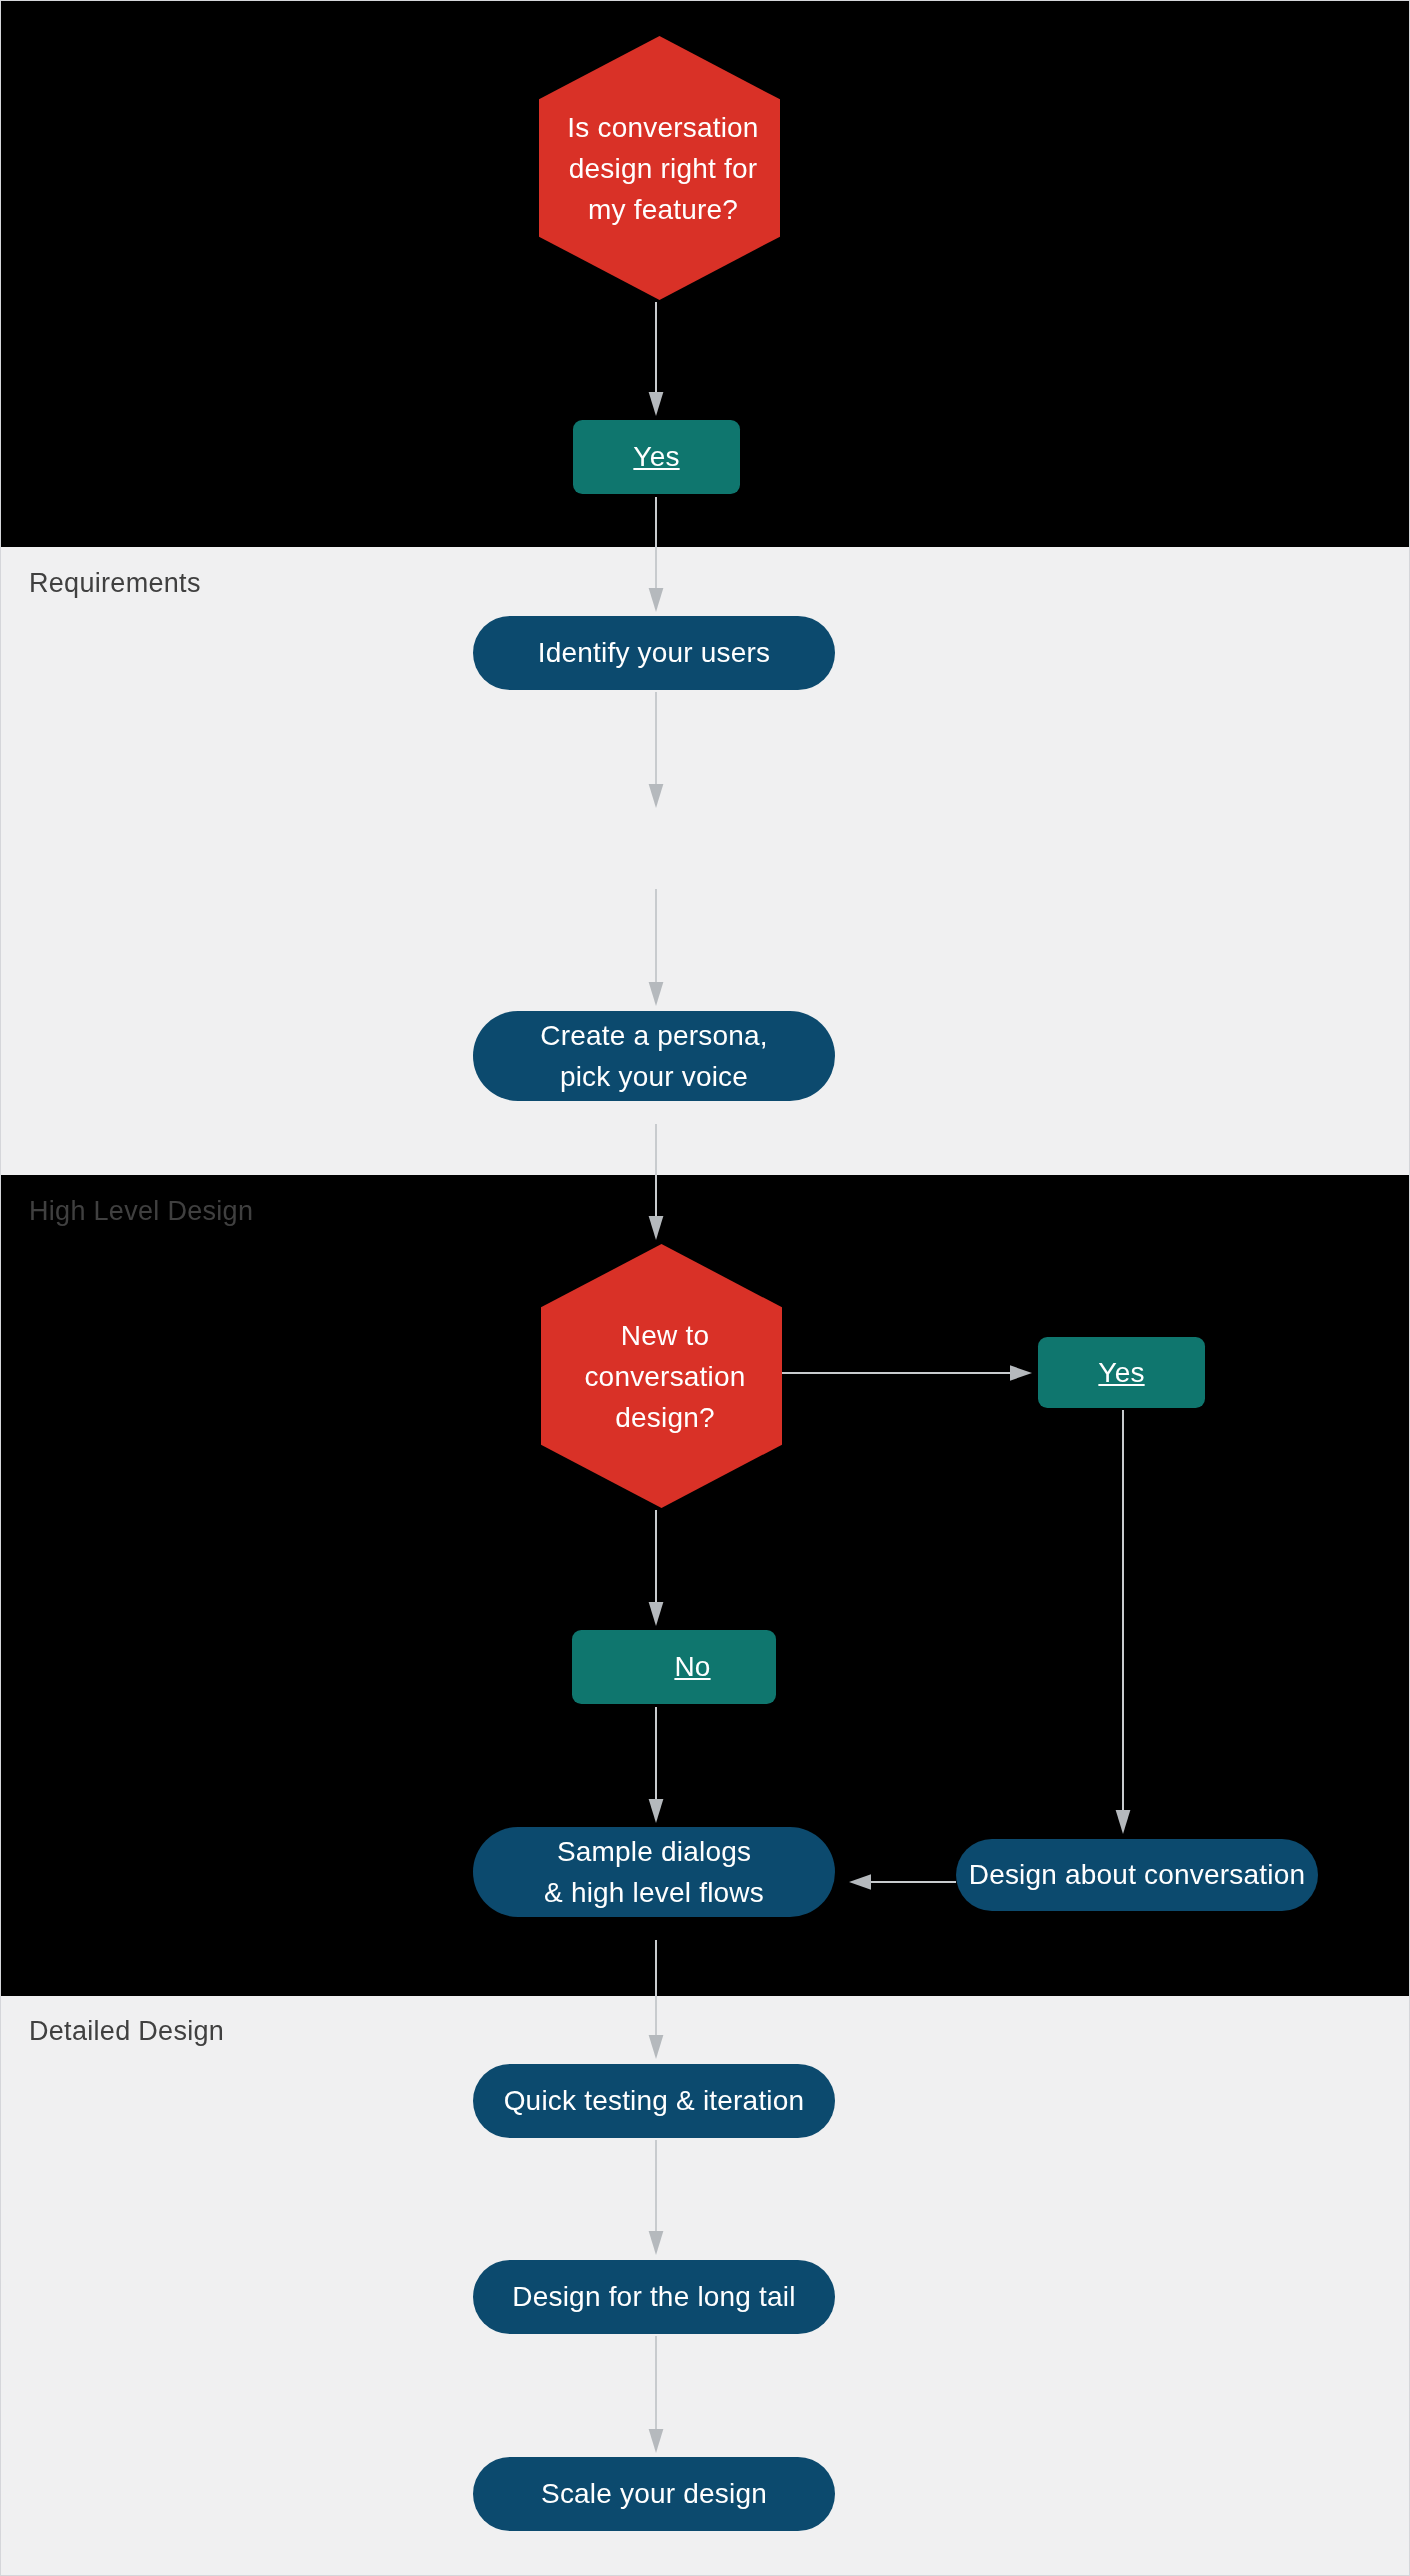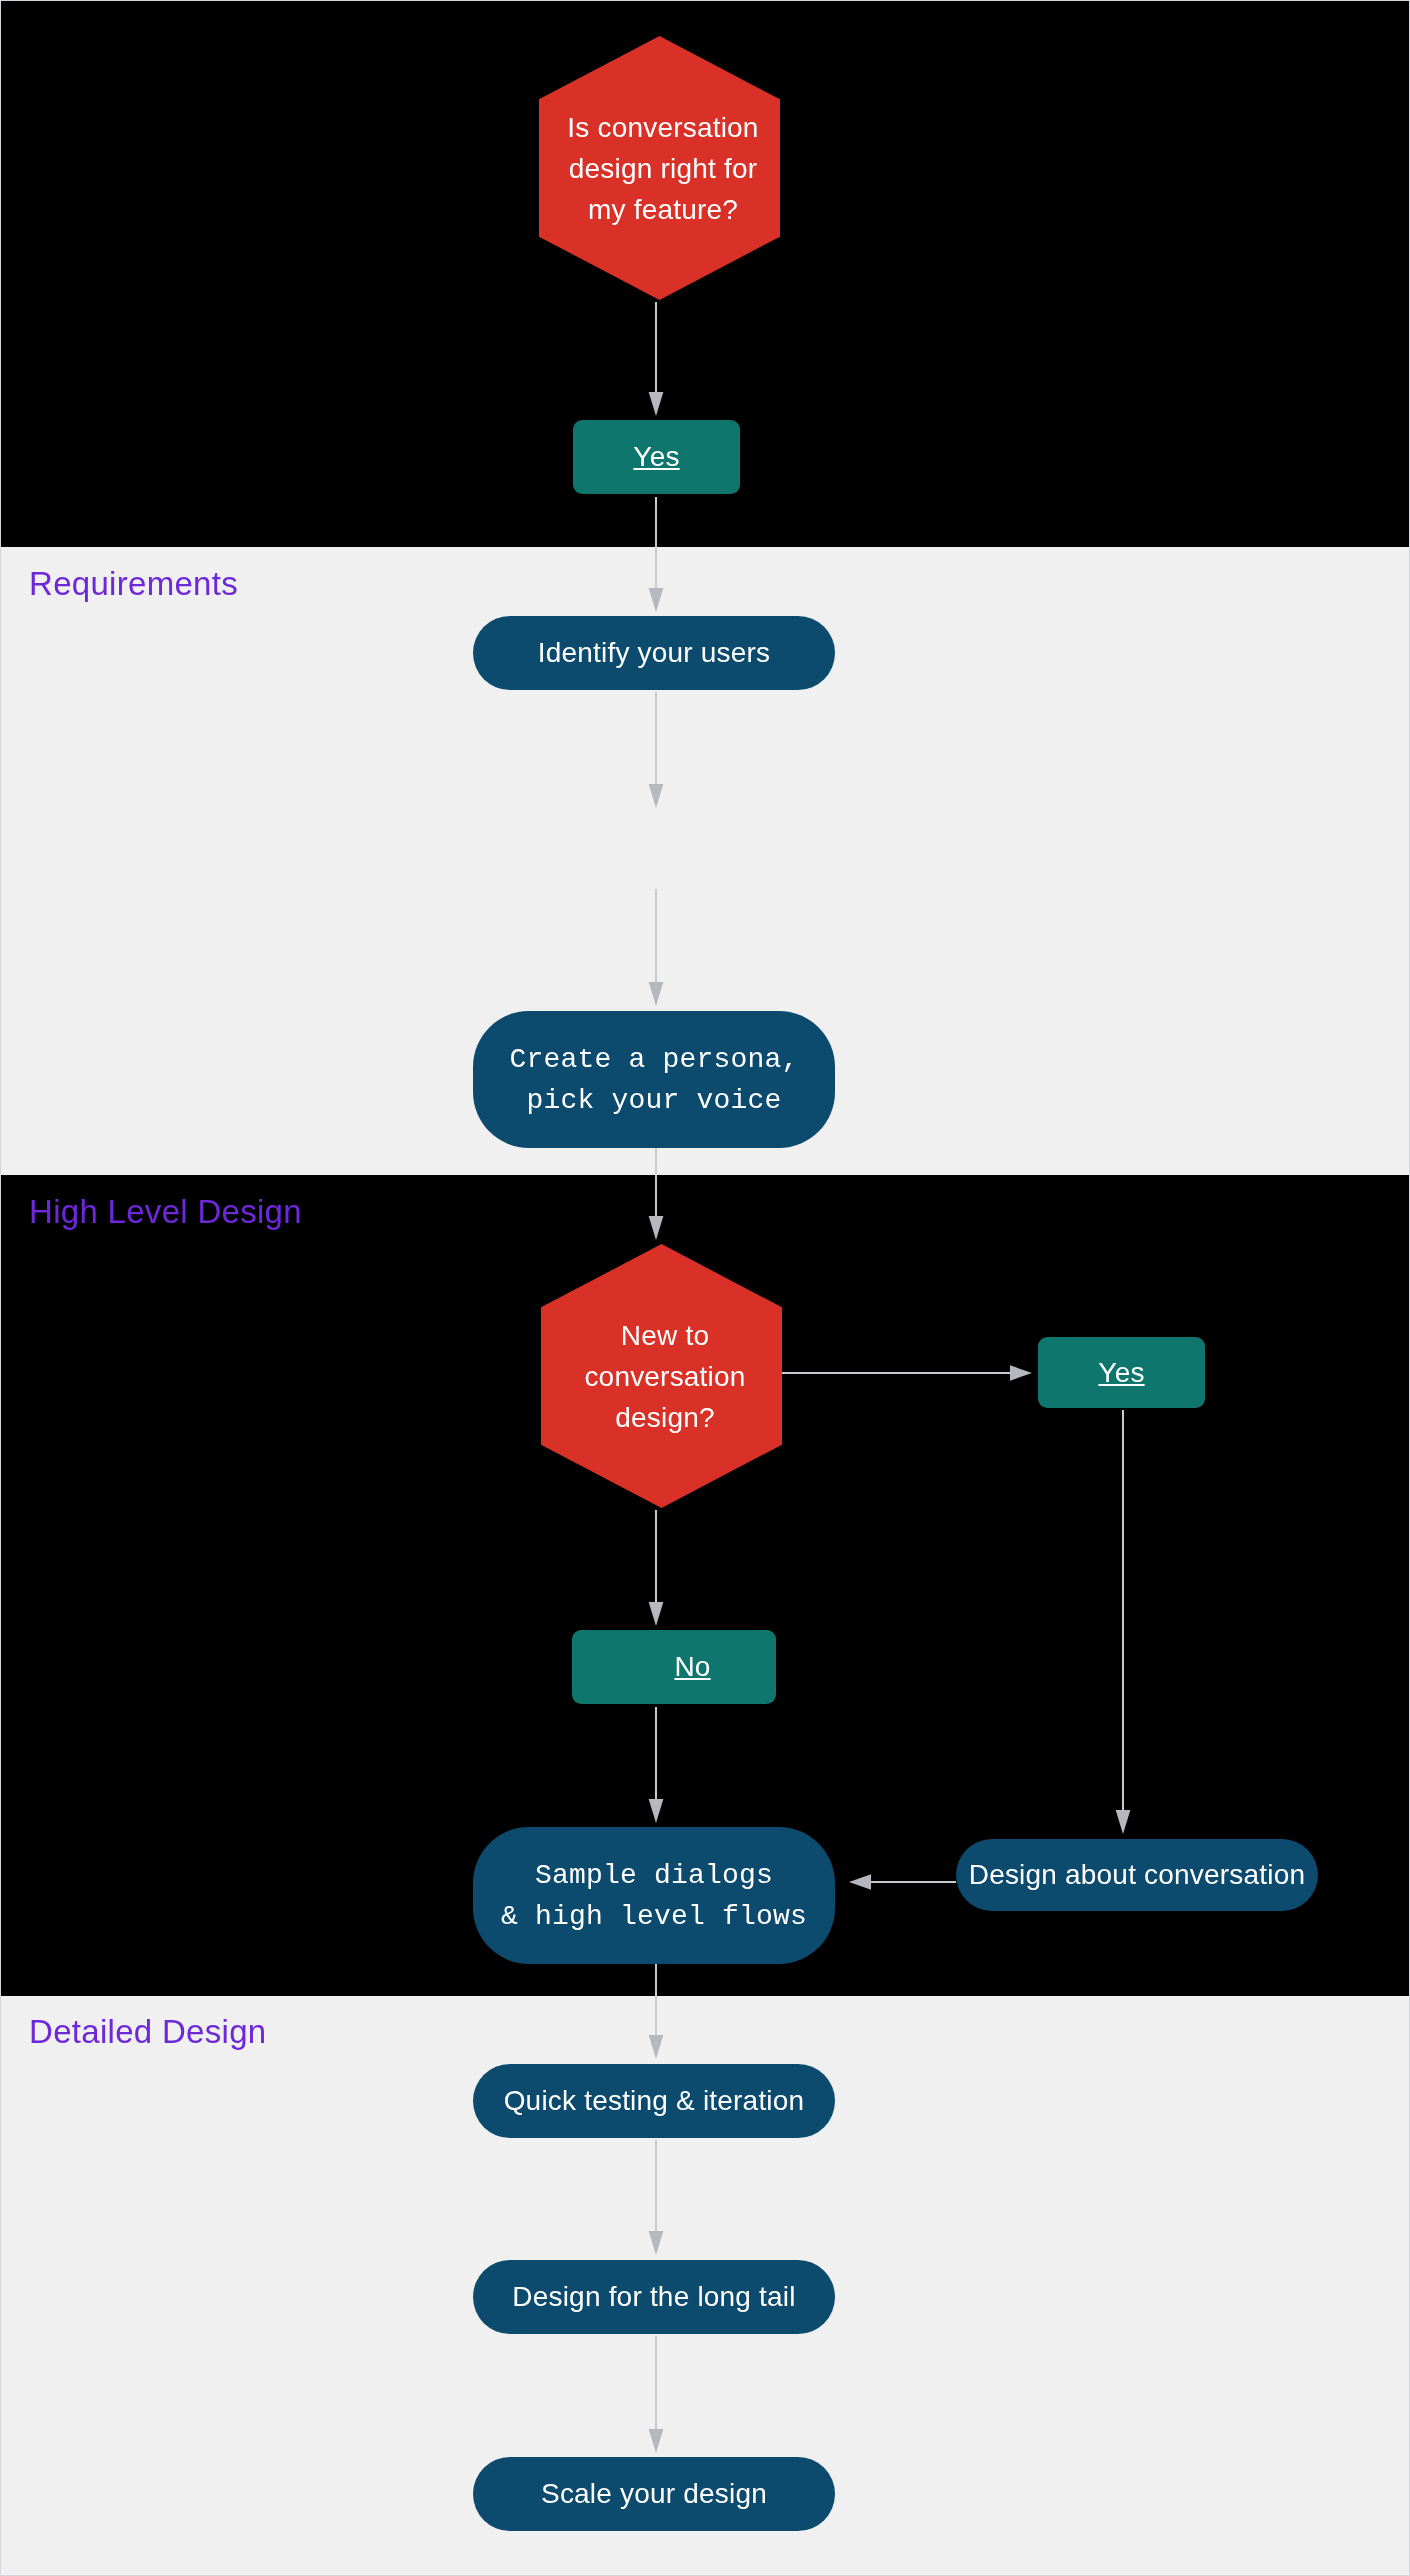--- a/index.html
+++ b/index.html
@@ -12,21 +12,21 @@
   .section{position:absolute;left:0;width:100%;}
   .sec-dark{background:#000000;}
   .sec-light{background:#f0f0f1;}
   #sec-start{top:0;height:546px;}
   #sec-requirements{top:546px;height:628px;}
   #sec-highlevel{top:1174px;height:821px;}
   #sec-detailed{top:1995px;height:579px;}
 
   .section-label{
     position:absolute;left:28px;
-    font-size:33px;line-height:41px;color:#6d28d9;
+    font-size:27px;line-height:41px;color:#404040;
     letter-spacing:0.3px;
   }
   #label-requirements{top:562px;}
   #label-highlevel{top:1190px;}
   #label-detailed{top:2010px;}
 
   .node{
     position:absolute;display:flex;flex-direction:column;
     align-items:center;justify-content:center;
     color:#ffffff;font-size:28px;font-weight:500;text-align:center;
@@ -39,21 +39,21 @@
   #hex-start{left:538px;top:35px;}
   #hex-new{left:540px;top:1243px;}
 
   .btn{background:#0f766e;border-radius:9.3px;width:167px;height:74px;text-decoration:underline;}
   #btn-yes-start{left:572px;top:419px;}
   #btn-yes-new{left:1037px;top:1336px;height:71px;}
   #btn-no-new{left:571px;top:1629px;padding-left:37px;}
 
   .pill{background:#0c4a6e;width:362px;border-radius:56px;}
   .pill-1{height:74px;}
-  .pill-2{height:137px;font-family:Liberation Mono, monospace;}
+  .pill-2{height:90px;}
   #pill-users{left:472px;top:615px;}
   #pill-usecases{left:472px;top:812px;}
   #pill-persona{left:472px;top:1010px;}
   #pill-sample{left:472px;top:1826px;}
   #pill-learn{left:955px;top:1838px;height:72px;}
   #pill-quick{left:472px;top:2063px;}
   #pill-longtail{left:472px;top:2259px;}
   #pill-scale{left:472px;top:2456px;}
 
   .arrow{position:absolute;}

